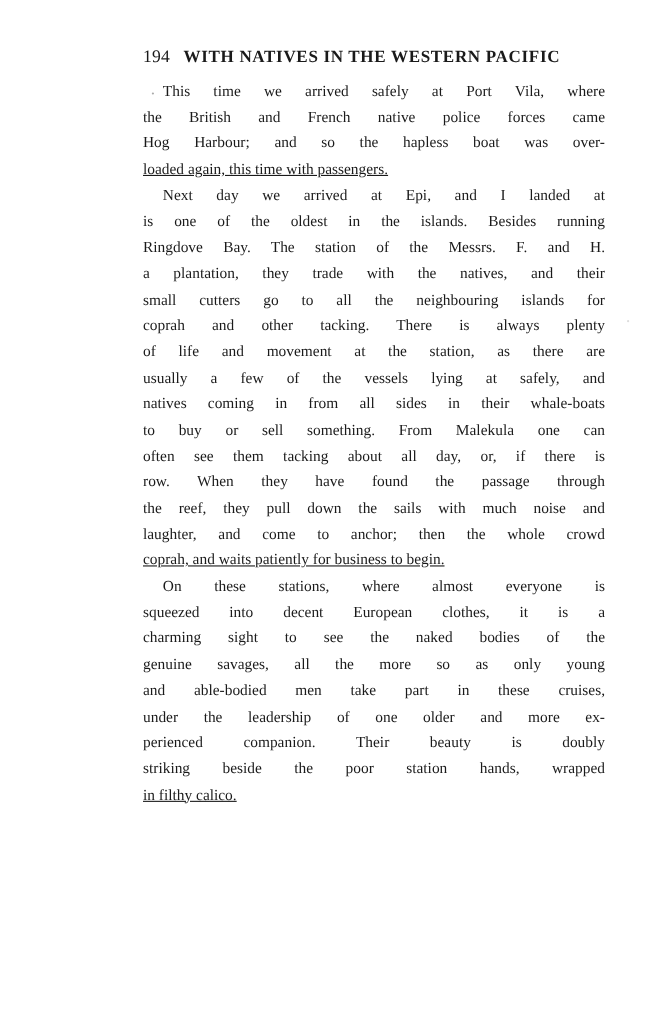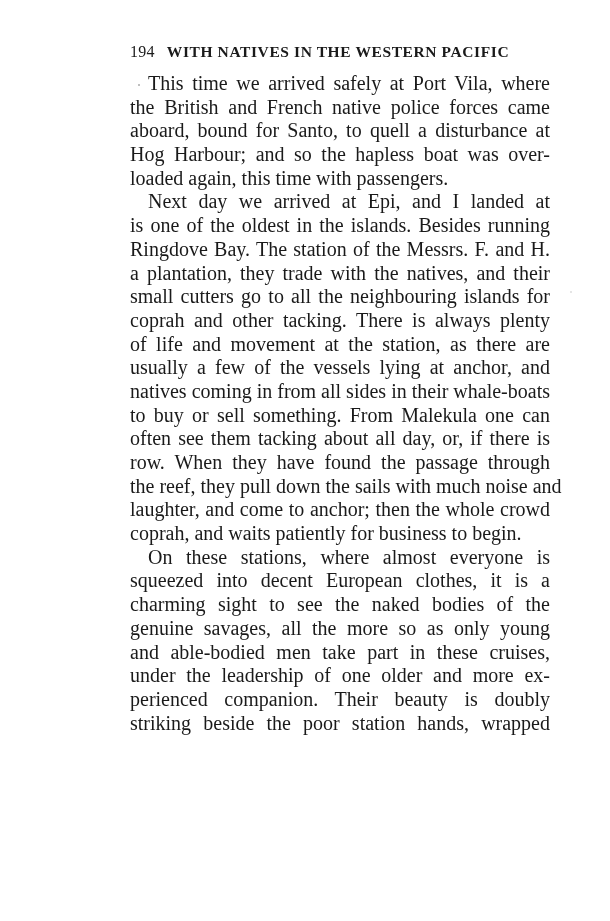--- a/index.html
+++ b/index.html
@@ -11,71 +11,71 @@
     .running-head {
       position: absolute; left: 130px; top: 43px; width: 420px;
       font-size: 16px; letter-spacing: 0.2px; white-space: nowrap;
     }
     .running-head .pno { font-size: 16px; margin-right: 8px; }
     .running-head .rtitle { font-weight: bold; font-size: 15.5px; letter-spacing: 0.6px; }
     .text {
       position: absolute; left: 130px; top: 72px; width: 420px;
     }
     .line {
-      display: block; height: 23.7px; line-height: 23.7px; font-size: 20px;
+      display: block; height: 23.7px; line-height: 23.7px; font-size: 14px;
       text-align: justify; text-align-last: justify; white-space: nowrap; overflow: visible;
     }
-    .line.last { text-align-last: left; }
+    .line.last { text-align-last: left; text-decoration: underline; }
     .line.indent { padding-left: 18px; }
     .speck { position: absolute; width: 2px; height: 2px; background: #aaa; border-radius: 1px; }
   </style>
 </head>
 <body>
 
 <div class="page">
   <div class="running-head">
     <span class="pno">194</span>
     <span class="rtitle">WITH NATIVES IN THE WESTERN PACIFIC</span>
   </div>
 
   <span class="speck" style="left:138px;top:84px;"></span>
   <span class="speck" style="left:570px;top:291px;background:#ddd;"></span>
 
   <div class="text">
 
     <div>
       <span class="line indent">This time we arrived safely at Port Vila, where</span>
       <span class="line">the British and French native police forces came</span>
-      <span class="line">aboard, bound for Santo, to quell a disturbance at</span>
       <span class="line">Hog Harbour; and so the hapless boat was over-</span>
       <span class="line last">loaded again, this time with passengers.</span>
     </div>
 
     <div>
       <span class="line indent">Next day we arrived at Epi, and I landed at</span>
       <span class="line">is one of the oldest in the islands. Besides running</span>
       <span class="line">Ringdove Bay. The station of the Messrs. F. and H.</span>
       <span class="line">a plantation, they trade with the natives, and their</span>
       <span class="line">small cutters go to all the neighbouring islands for</span>
       <span class="line">coprah and other tacking. There is always plenty</span>
       <span class="line">of life and movement at the station, as there are</span>
-      <span class="line">usually a few of the vessels lying at anchor, and</span>
+      <span class="line">usually a few of the vessels lying at safely, and</span>
       <span class="line">natives coming in from all sides in their whale-boats</span>
       <span class="line">to buy or sell something. From Malekula one can</span>
       <span class="line">often see them tacking about all day, or, if there is</span>
       <span class="line">row. When they have found the passage through</span>
       <span class="line">the reef, they pull down the sails with much noise and</span>
       <span class="line">laughter, and come to anchor; then the whole crowd</span>
       <span class="line last">coprah, and waits patiently for business to begin.</span>
     </div>
 
     <div>
       <span class="line indent">On these stations, where almost everyone is</span>
       <span class="line">squeezed into decent European clothes, it is a</span>
       <span class="line">charming sight to see the naked bodies of the</span>
       <span class="line">genuine savages, all the more so as only young</span>
       <span class="line">and able-bodied men take part in these cruises,</span>
       <span class="line">under the leadership of one older and more ex-</span>
       <span class="line">perienced companion. Their beauty is doubly</span>
       <span class="line">striking beside the poor station hands, wrapped</span>
+      <span class="line last">in filthy calico.</span>
     </div>
   </div>
 </div>
 
 </body></html>

